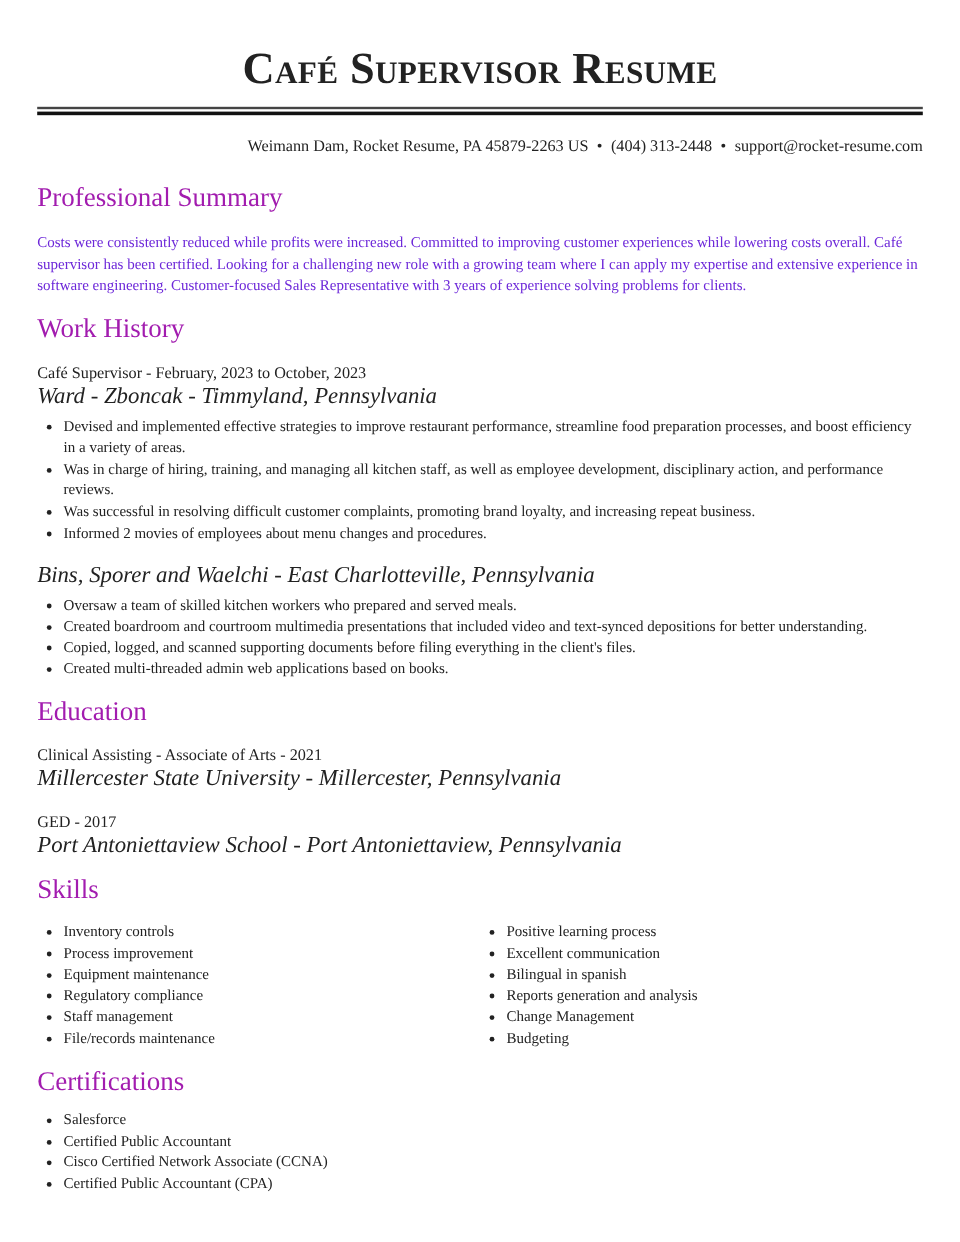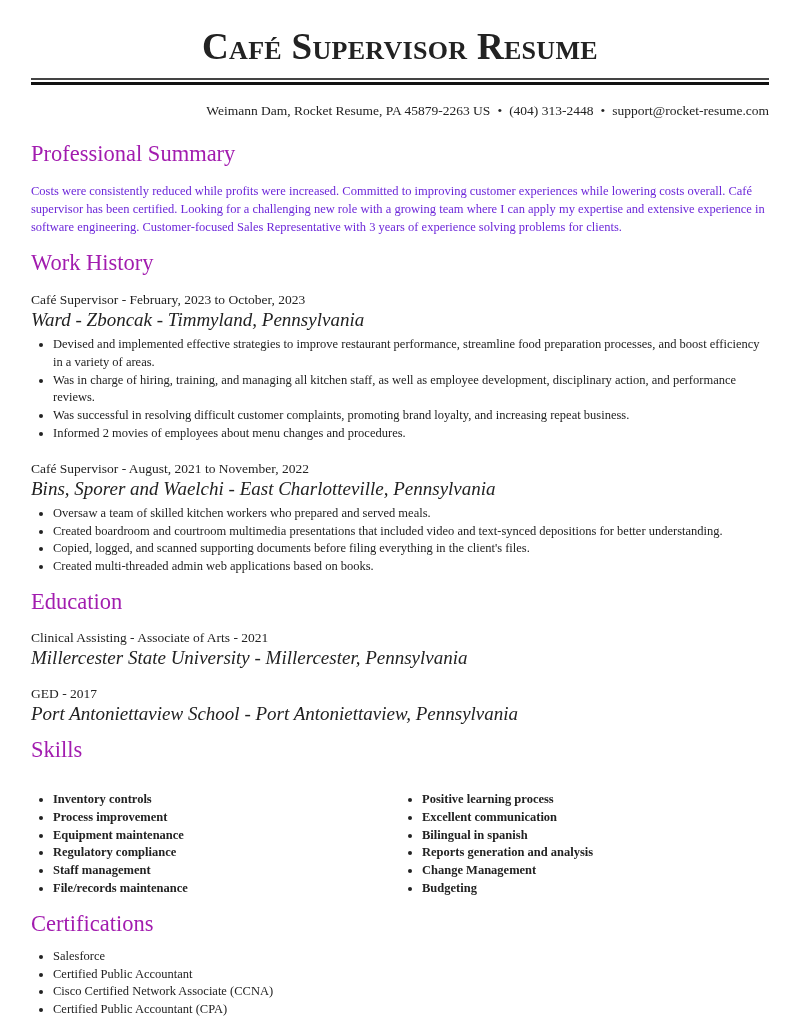--- a/index.html
+++ b/index.html
@@ -9,21 +9,21 @@
     color: #222222;
   }
   .page { position: relative; padding: 0 31px; }
   .title {
     text-align: center;
     font-variant: small-caps;
     font-weight: bold;
     font-size: 37px;
     letter-spacing: 0.3px;
     margin: 0;
-    padding-top: 25px;
+    padding-top: 36px;
     line-height: 44px;
     color: #222;
   }
   .rule-top { height: 2px; background: #444; margin-top: 9px; }
   .rule-bottom { height: 3px; background: #111; margin-top: 2px; }
   .contact {
     text-align: right; font-size: 13.5px; margin-top: 17px; line-height: 18px;
     color: #222;
   }
   .contact .sep { margin: 0 7px; }
@@ -39,21 +39,21 @@
   .job + .job { margin-top: 16px; }
   .line1 { font-size: 13.5px; line-height: 20px; }
   .line2 { font-size: 19px; line-height: 20px; font-style: italic; }
   .b { font-weight: normal; }
   ul { margin: 6px 0 0 0; padding-left: 22px; }
   li { font-size: 12.5px; line-height: 17.8px; }
   .sec-edu { margin-top: 12px; }
   .edu { margin-top: 12px; }
   .edu + .edu { margin-top: 16px; }
   .sec-skills { margin-top: 12px; }
-  .skills-grid { display: flex; margin-top: 27px; font-weight: bold; }
+  .skills-grid { display: flex; margin-top: 13px; }
   .skills-grid ul { margin: 0; width: 364px; }
   .sec-cert { margin-top: 12px; }
   .cert-list { margin-top: 10px; }
 </style>
 </head>
 <body>
 
 <div class="page">
 
   <h1 class="title">Café Supervisor Resume</h1>
@@ -77,21 +77,20 @@
       <div class="line2"><span class="b">Ward - Zboncak</span><span> - Timmyland, Pennsylvania</span></div>
       <ul>
         <li>Devised and implemented effective strategies to improve restaurant performance, streamline food preparation processes, and boost efficiency in a variety of areas.</li>
         <li>Was in charge of hiring, training, and managing all kitchen staff, as well as employee development, disciplinary action, and performance reviews.</li>
         <li>Was successful in resolving difficult customer complaints, promoting brand loyalty, and increasing repeat business.</li>
         <li>Informed 2 movies of employees about menu changes and procedures.</li>
       </ul>
     </div>
 
     <div class="job">
-      <div class="line1"><span class="b">Café Supervisor</span><span> - August, 2021 to November, 2022</span></div>
       <div class="line2"><span class="b">Bins, Sporer and Waelchi</span><span> - East Charlotteville, Pennsylvania</span></div>
       <ul>
         <li>Oversaw a team of skilled kitchen workers who prepared and served meals.</li>
         <li>Created boardroom and courtroom multimedia presentations that included video and text-synced depositions for better understanding.</li>
         <li>Copied, logged, and scanned supporting documents before filing everything in the client's files.</li>
         <li>Created multi-threaded admin web applications based on books.</li>
       </ul>
     </div>
   </section>
 

